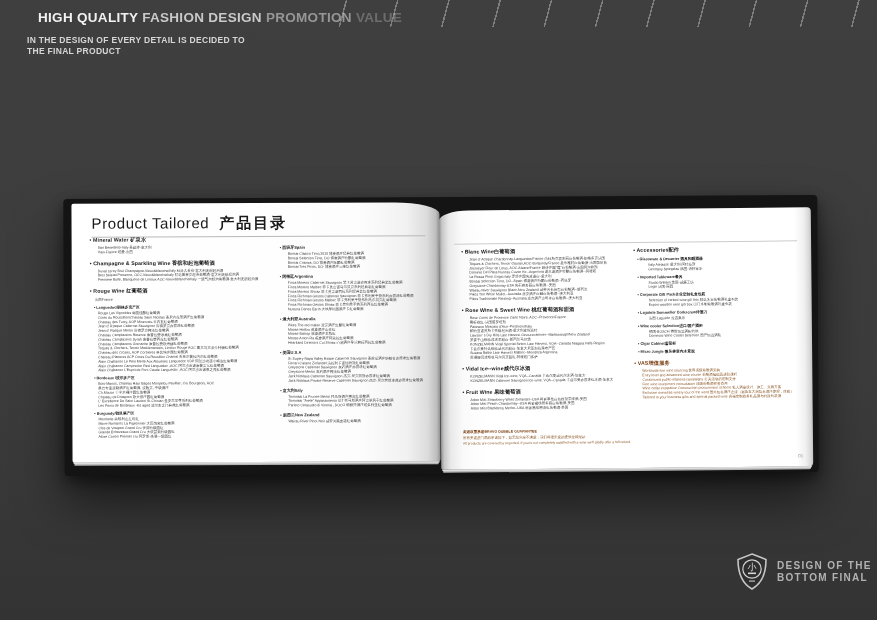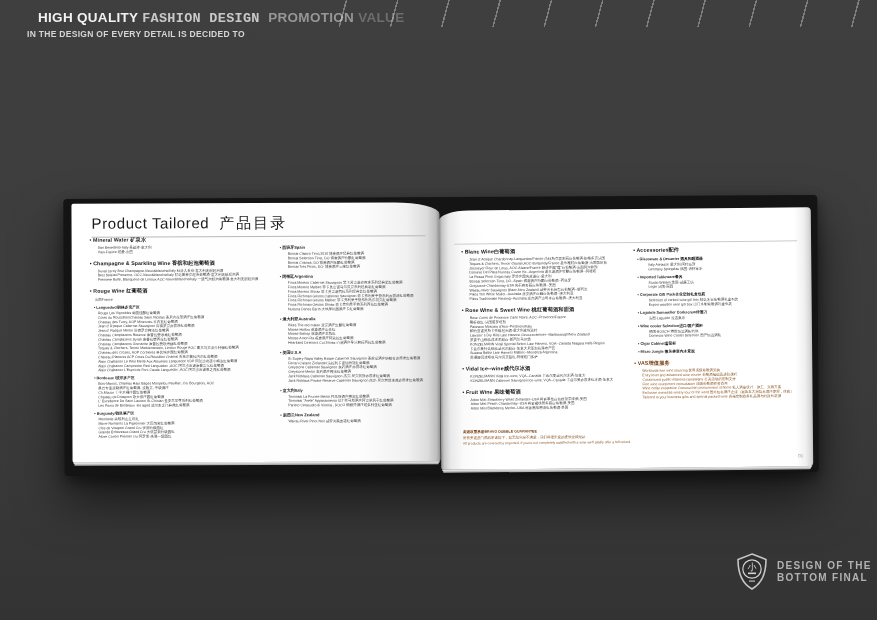--- a/index.html
+++ b/index.html
@@ -3,21 +3,21 @@
 <meta charset="utf-8">
 <style>
   html,body{margin:0;padding:0;background:#383838;}
   .stage{position:relative;width:877px;height:620px;overflow:hidden;
          background:linear-gradient(180deg,#3f3f3f 0%,#3c3c3c 60%,#333333 100%);
          font-family:"Liberation Sans",sans-serif;}
 
   
   .hdr{position:absolute;left:27px;top:10px;}
   .hdr-title{font-size:13.5px;font-weight:bold;letter-spacing:.3px;white-space:nowrap;}
-  .hdr-sub{margin-top:3px;font-size:8.5px;font-weight:bold;line-height:11px;color:#d6d6d6;letter-spacing:.3px;}
+  .hdr-sub{margin-top:10px;font-size:8.5px;font-weight:bold;line-height:11px;color:#d6d6d6;letter-spacing:.3px;}
 
   
   .diag{position:absolute;left:296px;top:0;right:0;height:27px;
         background:repeating-linear-gradient(105deg,transparent 0 48px,rgba(255,255,255,.32) 48px 49.5px);}
 
   
   .book-base{position:absolute;left:64px;top:197px;width:754px;height:277px;background:#141414;
              border-radius:4px;transform:rotate(-.3deg);
              box-shadow:0 26px 48px rgba(0,0,0,.55),0 6px 14px rgba(0,0,0,.45);}
   .page{position:absolute;overflow:hidden;}
@@ -25,21 +25,21 @@
              border-radius:2px 46px 2px 2px / 2px 12px 2px 2px;
              background:linear-gradient(to right,#ffffff 0%,#fdfdfd 78%,#f1f1f1 91%,#dcdcdc 96.5%,#bdbdbd 99%,#8d8d8d 100%);
              box-shadow:0 2.5px 0 -1px #dedede,0 5px 0 -2px #b5b5b5;}
   .page-right{left:440px;top:209px;width:372px;height:259px;transform:rotate(-.55deg);
               border-radius:30px 4px 4px 2px / 10px 4px 4px 2px;
               background:linear-gradient(to right,#8f8f8f 0%,#c6c6c6 .8%,#e9e9e9 2.6%,#fafafa 6%,#ffffff 12%,#ffffff 95.5%,#f0f0f0 98%,#dadada 99.3%,#c2c2c2 100%);
               box-shadow:0 2.5px 0 -1px #dedede,0 5px 0 -2px #b5b5b5;}
 
   
   .pc-title{position:absolute;left:20px;top:11px;font-size:15px;color:#1a1a1a;letter-spacing:.6px;white-space:nowrap;}
-  .pc-title .zh{margin-left:10px;letter-spacing:2px;font-weight:normal;}
+  .pc-title .zh{margin-left:10px;letter-spacing:2px;font-weight:bold;}
   .title-rule{position:absolute;left:20px;top:33px;width:334px;height:1px;background:#b8b8b8;}
   .rp-rule{position:absolute;left:15px;top:33px;width:343px;height:1px;background:#cccccc;}
 
   
   .col{position:absolute;transform:scale(.5);transform-origin:0 0;color:#3a3a3a;}
   #lp-col1{left:18px;top:33px;width:360px;}
   #lp-col2{left:208px;top:42px;width:310px;}
   #rp-col1{left:22px;top:38px;width:336px;}
   #rp-col2{left:194px;top:38px;width:330px;}
   .sec-title{font-weight:bold;color:#1c1c1c;white-space:nowrap;}
@@ -67,23 +67,24 @@
   .logo-badge{width:32px;height:37px;}
   .logo-text{margin-left:9px;font-size:10px;font-weight:bold;letter-spacing:1.3px;
              color:#b2b2b2;line-height:12px;white-space:nowrap;}
 </style>
 </head>
 <body>
 
 <div class="stage">
 
   <div class="hdr">
-    <div class="hdr-title"><span style="color: rgb(242, 242, 242); padding-left: 11px;">HIGH QUALITY </span><span style="color: rgb(201, 201, 201); font-family: Liberation Mono, monospace;">FASHION DESIGN </span><span style="color: rgb(150, 150, 150);">PROMOTION </span><span style="color: rgb(109, 109, 109);">VALUE</span></div>
+    <div class="hdr-title"><span style="color: rgb(242, 242, 242); padding-left: 11px;">HIGH QUALITY </span><span style="color: rgb(201, 201, 201);">FASHION DESIGN </span><span style="color: rgb(150, 150, 150);">PROMOTION </span><span style="color: rgb(109, 109, 109);">VALUE</span></div>
     <div class="hdr-sub">
       <div>IN THE DESIGN OF EVERY DETAIL IS DECIDED TO</div>
+      <div>THE FINAL PRODUCT</div>
     </div>
   </div>
 
   <div class="diag"></div>
 
   <div class="book-base"></div>
 
   <div class="page page-left">
     <div class="pc-title">
       <span>Product Tailored</span><span class="zh">产品目录</span>

